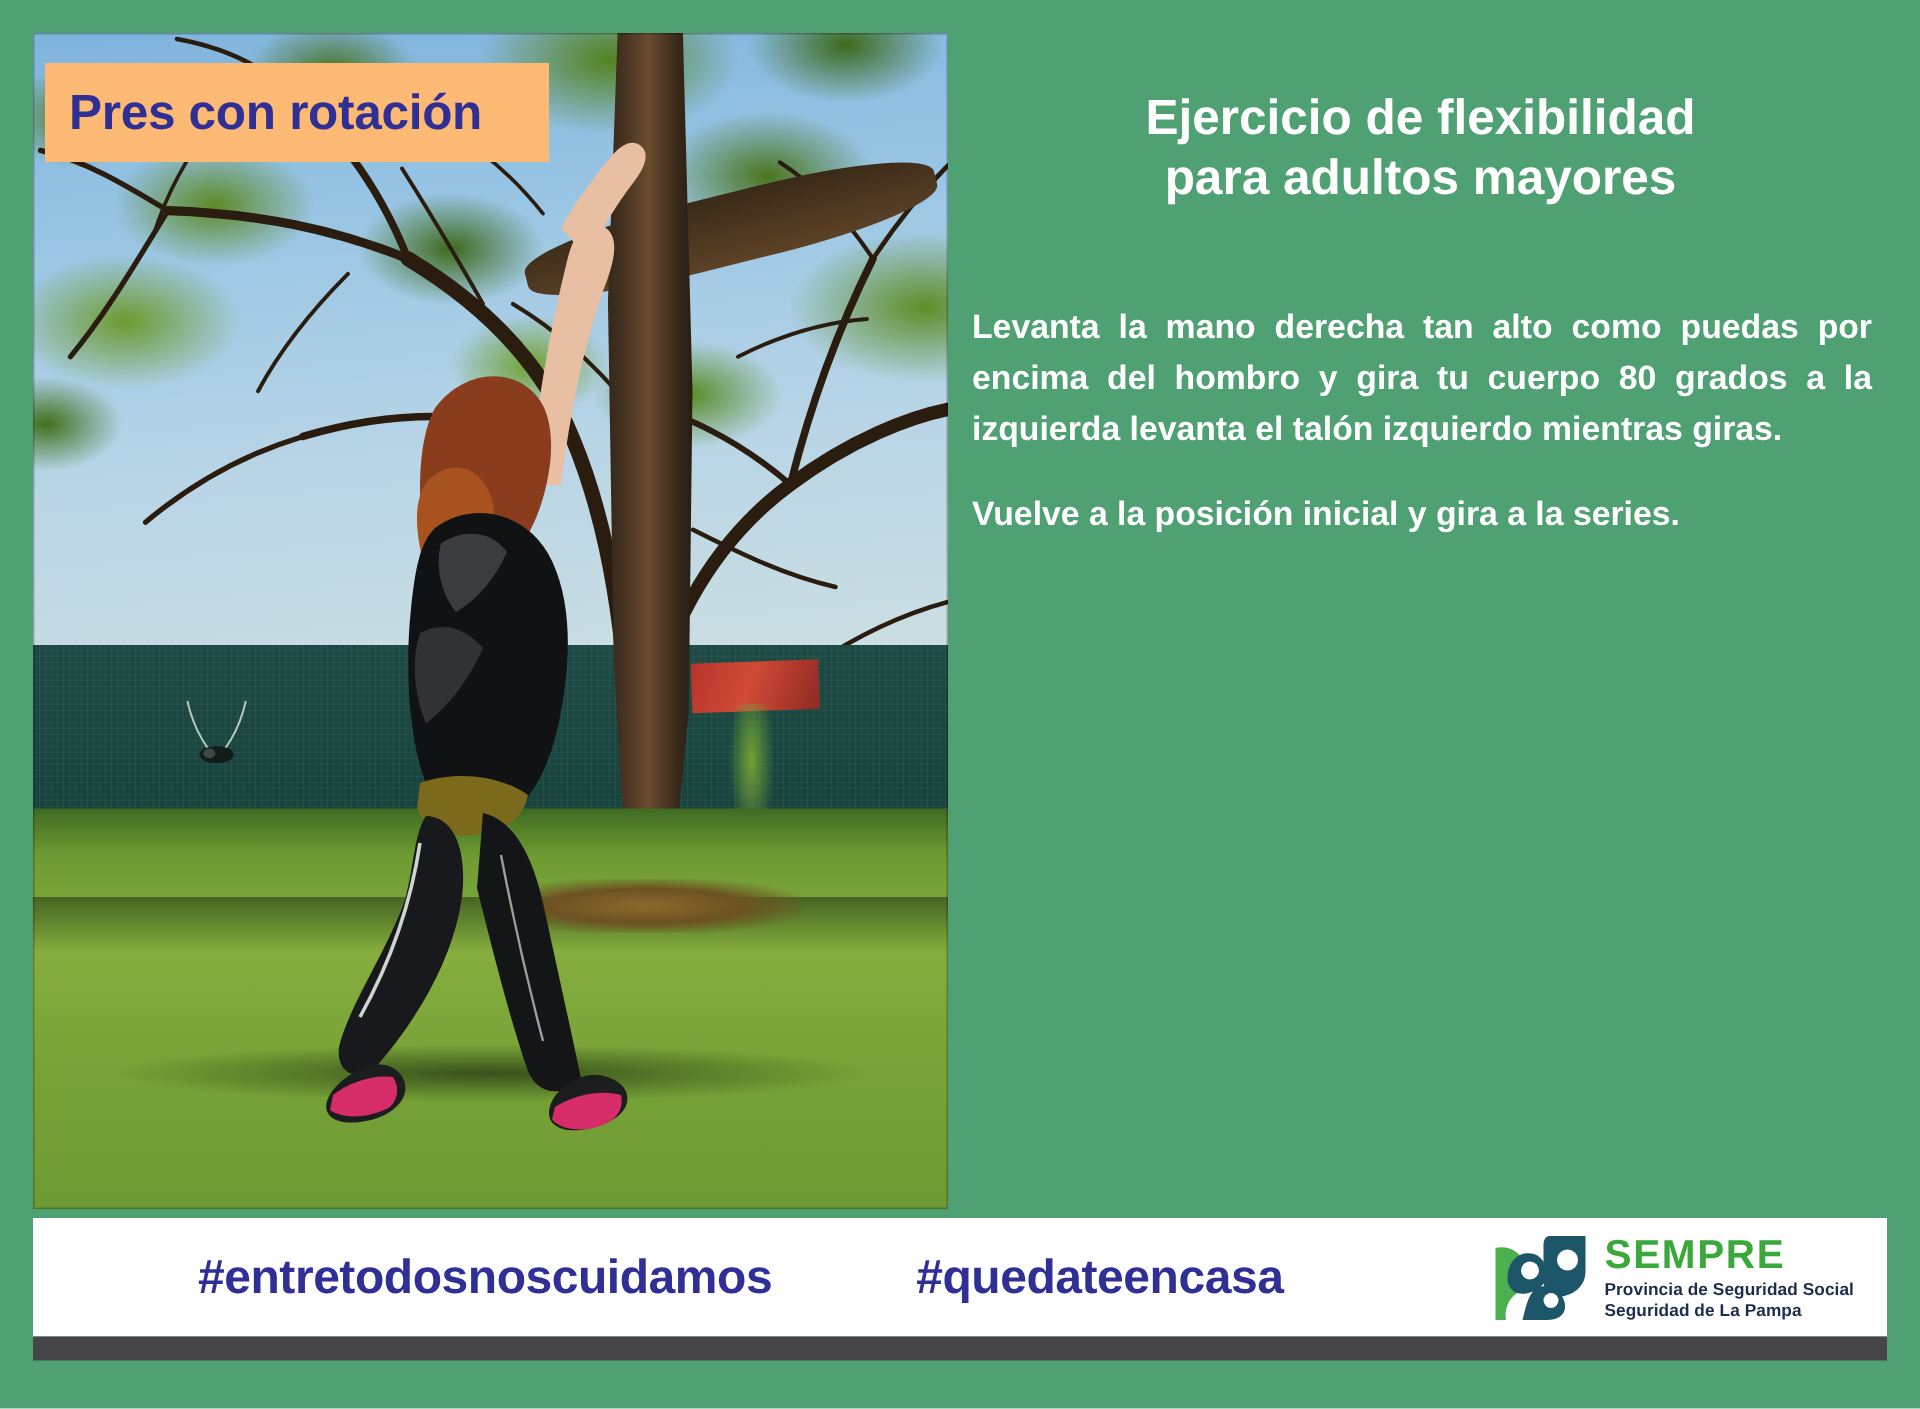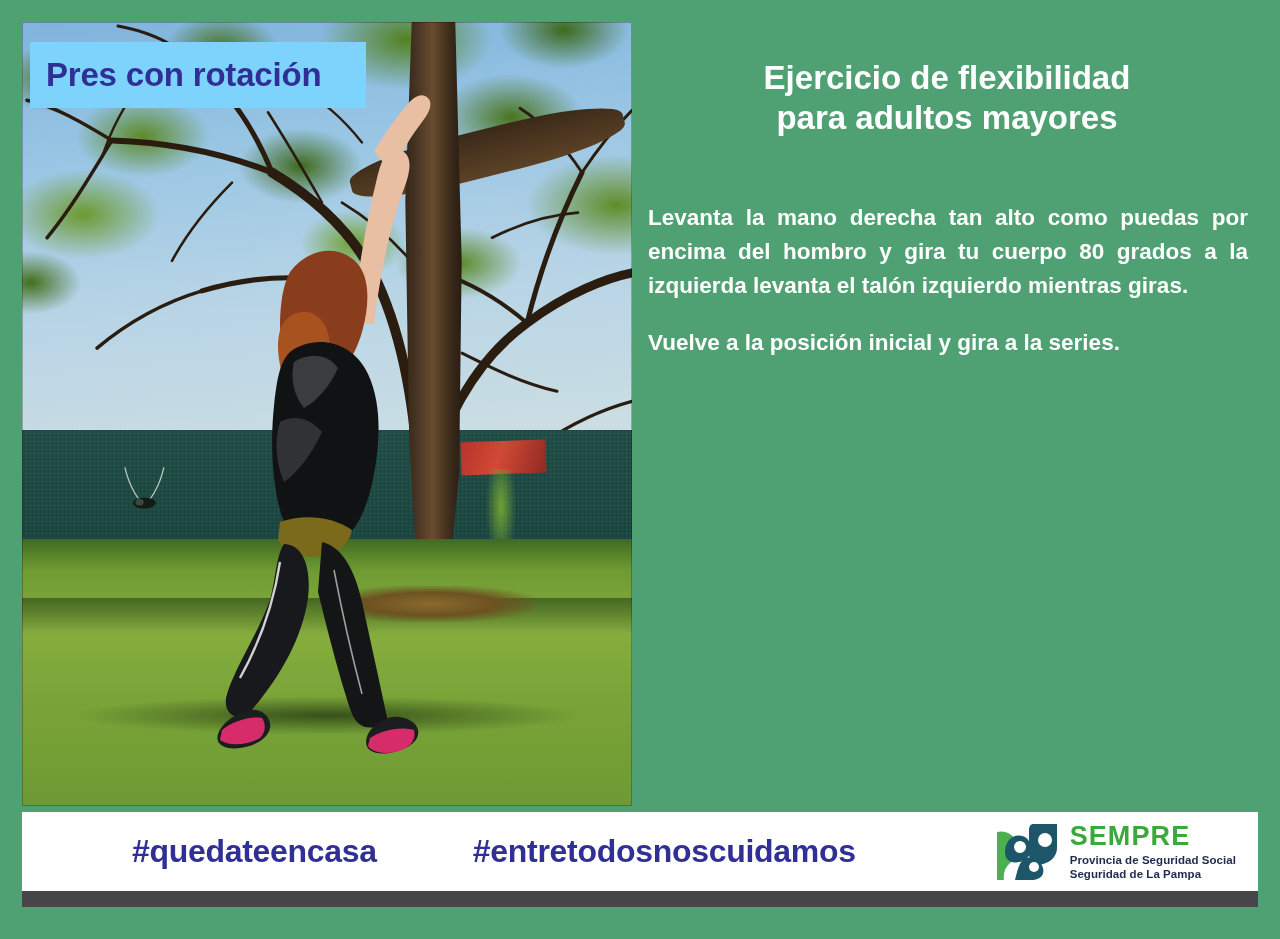--- a/index.html
+++ b/index.html
@@ -120,21 +120,21 @@
     position: absolute; inset: 0; border: 1px solid rgba(0,0,0,.25); pointer-events: none;
   }
 
   
   .title-band {
     position: absolute;
     left: 30px;
     top: 42px;
     width: 336px;
     height: 66px;
-    background: #7dd3fc;
+    background: #fdba74;
     display: flex;
     align-items: center;
     padding-left: 16px;
     box-sizing: border-box;
   }
   .title-band span {
     color: #2f2f96;
     font-size: 33px;
     font-weight: bold;
     letter-spacing: -0.2px;
@@ -342,22 +342,22 @@
 
     <div class="body-block">
       <p class="body-para p1">Levanta la mano derecha tan alto como puedas por encima del hombro y gira tu cuerpo 80 grados a la izquierda levanta el talón izquierdo mientras giras.</p>
       <p class="body-para p2">Vuelve a la posición inicial y gira a la series.</p>
     </div>
   </div>
 
 
   <div class="footer-white">
     <div class="hashtags">
+      <span class="hashtag">#entretodosnoscuidamos</span>
       <span class="hashtag">#quedateencasa</span>
-      <span class="hashtag">#entretodosnoscuidamos</span>
     </div>
 
     <div class="logo">
       <div class="logo-mark">
         <svg viewBox="0 0 66 60" aria-hidden="true">
           <path d="M2 10 C10 8 18 12 22 20 C26 28 22 36 14 42 C10 46 8 52 9 58 L2 58 Z" fill="#4caf50"></path>
           <path d="M20 14 C28 12 34 16 36 24 C38 32 32 38 24 40 C16 42 10 38 10 30 C10 22 14 16 20 14 Z" fill="#1c5668"></path>
           <circle cx="25" cy="25" r="6" fill="#ffffff"></circle>
           <path d="M38 2 L62 2 L62 26 C62 34 56 40 48 42 C40 44 34 40 34 32 L34 8 C34 4 36 2 38 2 Z" fill="#1c5668"></path>
           <circle cx="50" cy="18" r="7" fill="#ffffff"></circle>

